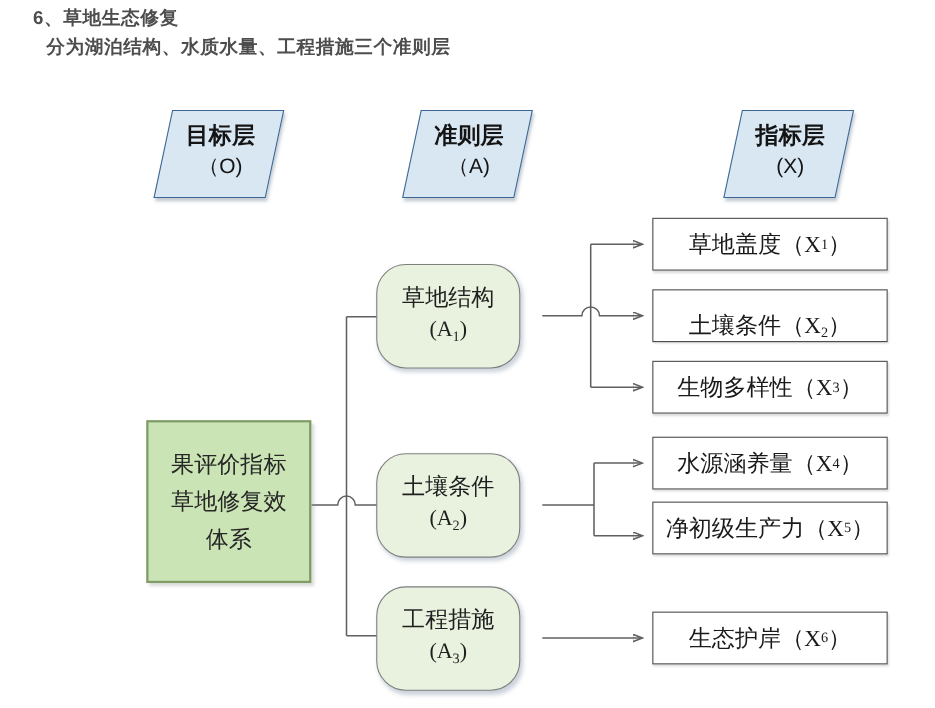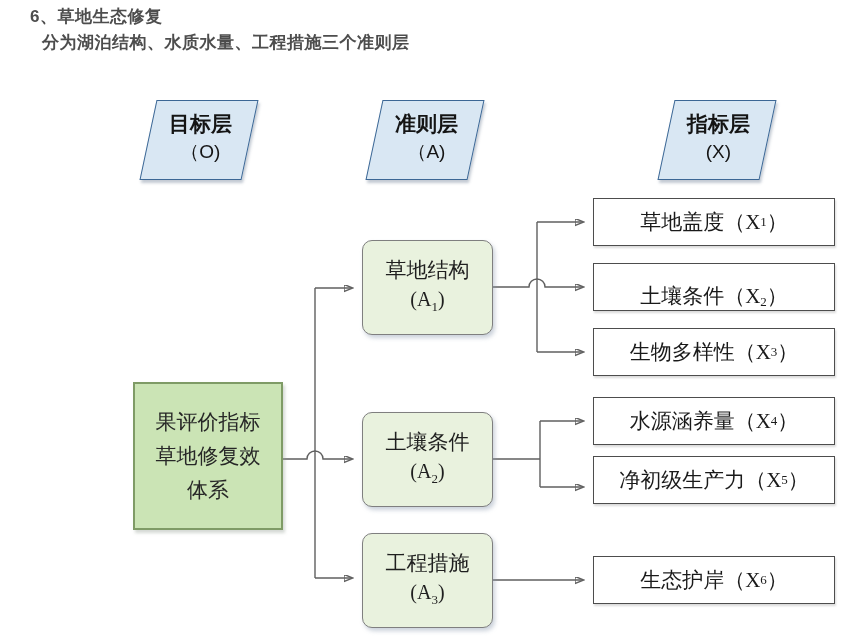--- a/index.html
+++ b/index.html
@@ -41,37 +41,37 @@
     position:absolute;left:133px;top:382px;width:150px;height:148px;
     background:#cbe4b5;border:2px solid #7f9b66;box-sizing:border-box;
     box-shadow:2px 3px 3px rgba(150,160,150,0.4);
     font-family:"Liberation Serif","DejaVu Serif",serif;
     font-size:21px;color:#272727;text-align:center;
     display:flex;flex-direction:column;justify-content:center;
     line-height:34px;z-index:1;
   }
   
   .criteria{
-    position:absolute;left:362px;width:131px;height:95px;
-    background:#e9f2de;border:1.6px solid #7f7f7f;border-radius:10px;box-sizing:border-box;
+    position:absolute;left:342px;width:131px;height:95px;
+    background:#e9f2de;border:1.6px solid #7f7f7f;border-radius:27px;box-sizing:border-box;
     box-shadow:2px 3px 4px rgba(140,155,175,0.45);
     font-family:"Liberation Serif","DejaVu Serif",serif;
     text-align:center;color:#1f1f1f;
     display:flex;flex-direction:column;justify-content:center;
     z-index:1;
   }
   .criteria .cl1{font-size:21px;line-height:30px;}
   .criteria .cl2{font-size:20px;line-height:28px;font-family:Liberation Serif, serif;}
   .criteria sub{font-size:13px;}
   #criteria-a1{top:240px;}
   #criteria-a2{top:412px;}
   #criteria-a3{top:533px;}
   
   .indicator{
-    position:absolute;left:593px;width:242px;height:48px;
+    position:absolute;left:593px;width:214px;height:48px;
     background:#ffffff;border:1.6px solid #4d4d4d;box-sizing:border-box;
     box-shadow:1px 2px 2px rgba(0,0,0,0.15);
     font-family:"Liberation Serif","DejaVu Serif",serif;
     font-size:21px;color:#1a1a1a;text-align:center;
     display:flex;align-items:center;justify-content:center;
     z-index:1;
   }
   .indicator sub{font-size:13px;}
   #indicator-x1{top:198px;}
   #indicator-x2{top:263px;align-items:flex-end;}

